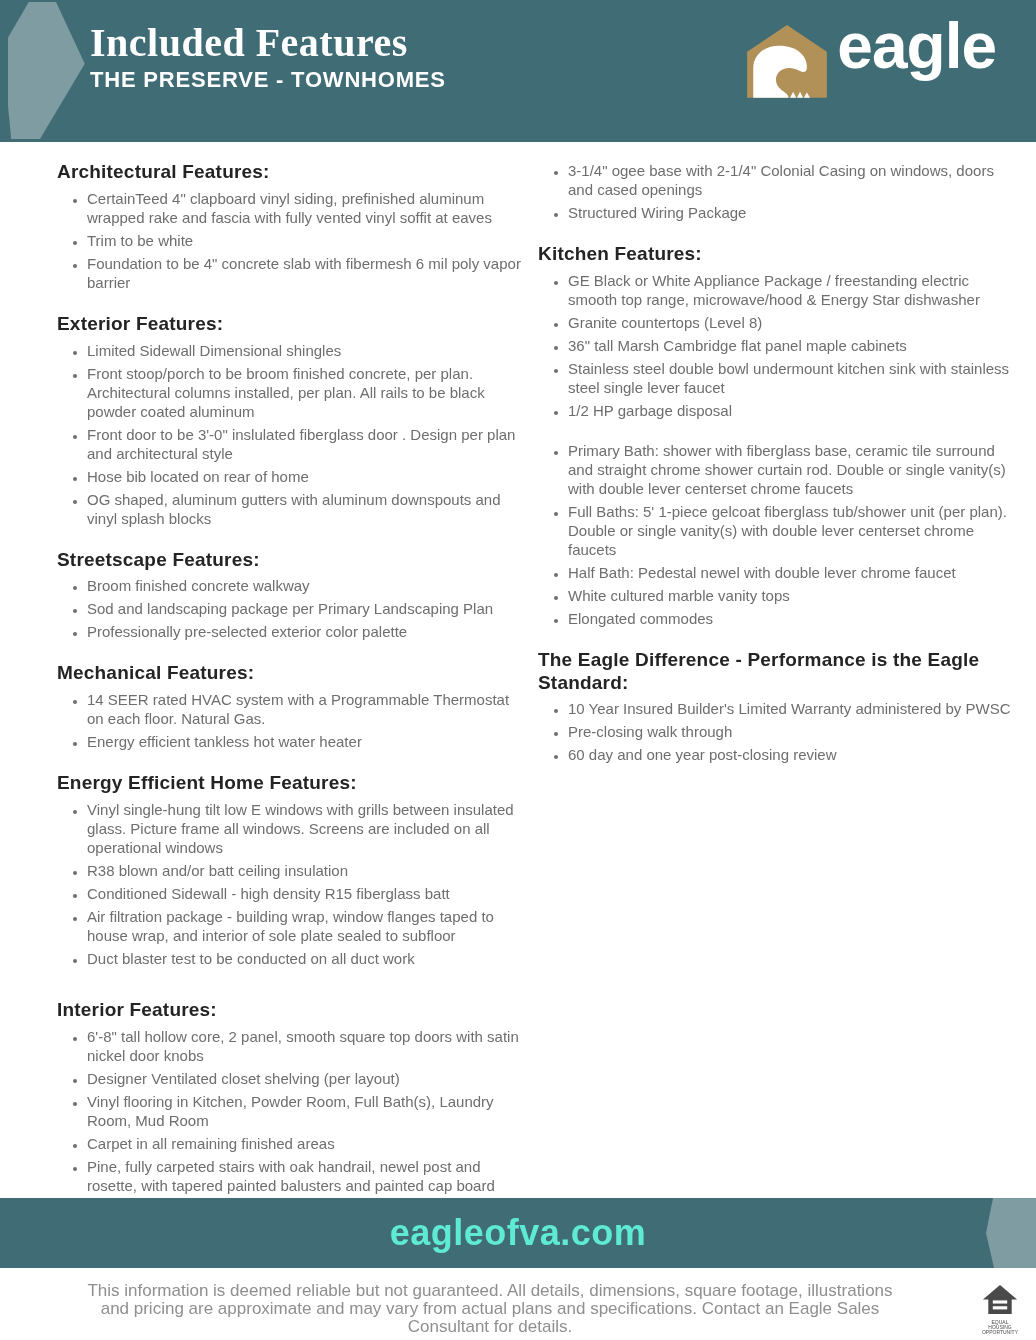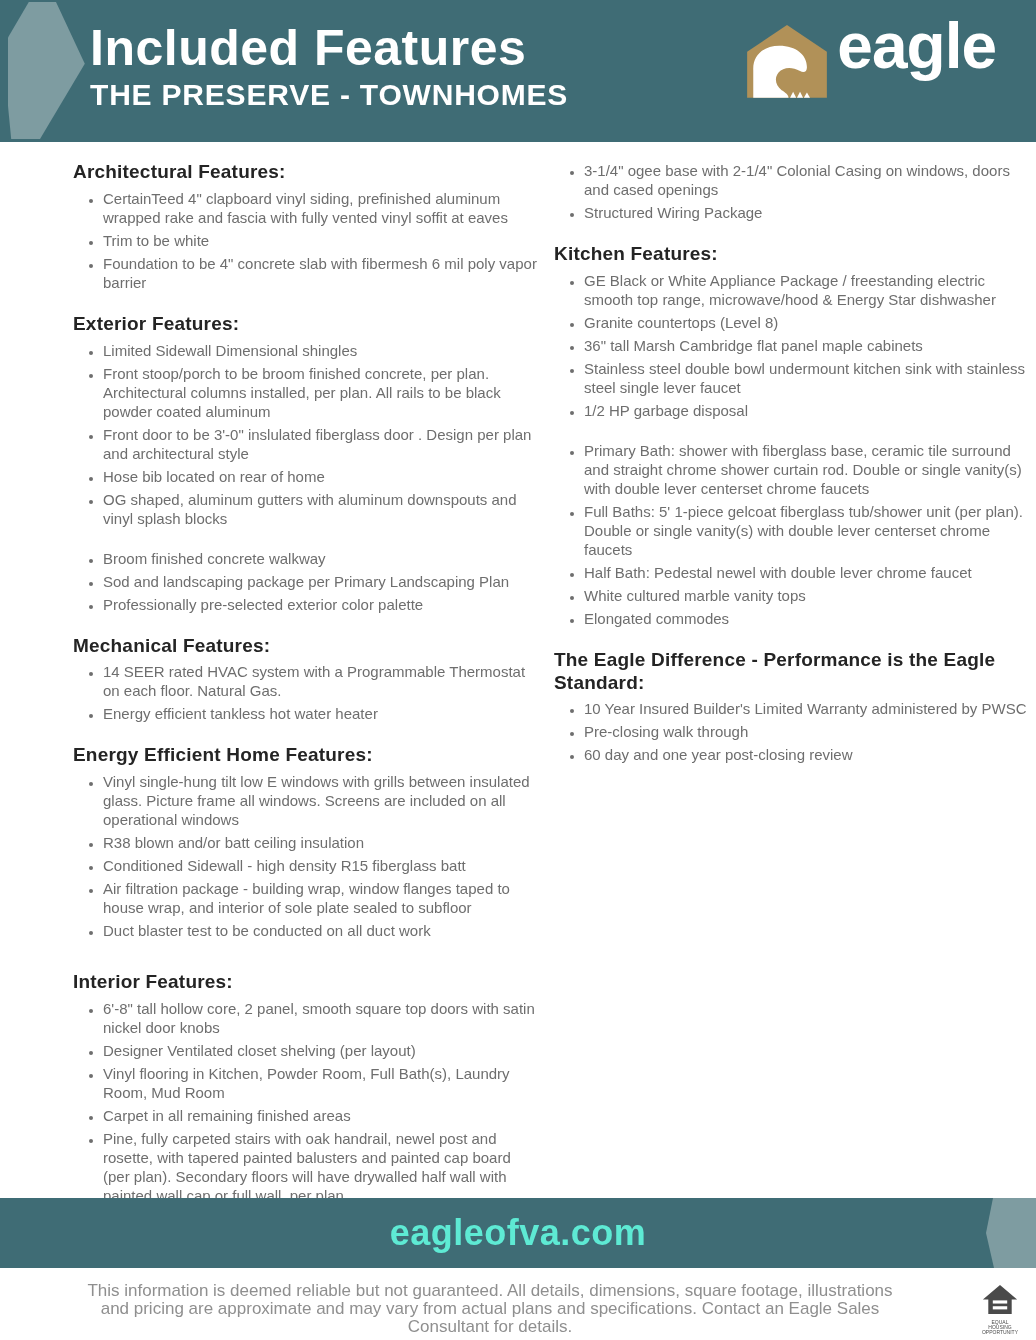--- a/index.html
+++ b/index.html
@@ -24,36 +24,36 @@
     position:absolute;top:0;left:0;width:1036px;height:142px;
     background:var(--band-teal);
   }
   .header-chevron{
     position:absolute;top:2px;left:8px;width:80px;height:137px;
     background:var(--chevron-light);
     clip-path:polygon(26% 0%, 60% 0%, 96% 45%, 40% 100%, 4% 100%, 0% 76%, 0% 26%);
   }
   .header-text{position:absolute;left:90px;top:22px;color:#ffffff;}
   .header-title{
-    font-size:50px;font-weight:bold;letter-spacing:0.5px;line-height:1.05;
+    font-size:40px;font-weight:bold;letter-spacing:0.5px;line-height:1.05;font-family:Liberation Serif, serif;
   }
   .header-subtitle{
-    font-size:30px;font-weight:bold;letter-spacing:0.8px;margin-top:3px;
+    font-size:22px;font-weight:bold;letter-spacing:0.8px;margin-top:3px;
   }
   .logo{position:absolute;right:40px;top:20px;display:flex;align-items:flex-start;}
   .logo-house{width:92px;height:82px;}
   .logo-text{
     color:#ffffff;font-size:64px;font-weight:bold;line-height:1;
     letter-spacing:-1px;margin-left:4px;margin-top:-6px;
   }
 
   
   .content{
     position:absolute;top:161px;left:57px;width:955px;
-    display:flex;gap:16px;margin-left:16px;
+    display:flex;gap:16px;
   }
   .col-left{width:465px;flex:none;}
   .col-right{width:474px;flex:none;}
   section{margin:0 0 21px 0;}
   .col-left section:nth-child(6){margin-top:31px;}
   .section-title{
     font-size:19px;font-weight:bold;color:var(--heading-text);
     margin:0 0 5px 0;letter-spacing:0.2px;line-height:1.2;
   }
   ul.feature-list{margin:0;padding:0 0 0 30px;}
@@ -128,20 +128,21 @@
           <h2 class="section-title">Exterior Features:</h2>
           <ul class="feature-list">
             <li>Limited Sidewall Dimensional shingles</li>
             <li>Front stoop/porch to be broom finished concrete, per plan. Architectural columns installed, per plan. All rails to be black powder coated aluminum</li>
             <li>Front door to be 3'-0" inslulated fiberglass door . Design per plan and architectural style</li>
             <li>Hose bib located on rear of home</li>
             <li>OG shaped, aluminum gutters with aluminum downspouts and vinyl splash blocks</li>
           </ul>
         </section>
         <section>
+          <h2 class="section-title">Streetscape Features:</h2>
           <ul class="feature-list">
             <li>Broom finished concrete walkway</li>
             <li>Sod and landscaping package per Primary Landscaping Plan</li>
             <li>Professionally pre-selected exterior color palette</li>
           </ul>
         </section>
         <section>
           <h2 class="section-title">Mechanical Features:</h2>
           <ul class="feature-list">
             <li>14 SEER rated HVAC system with a Programmable Thermostat on each floor. Natural Gas.</li>

